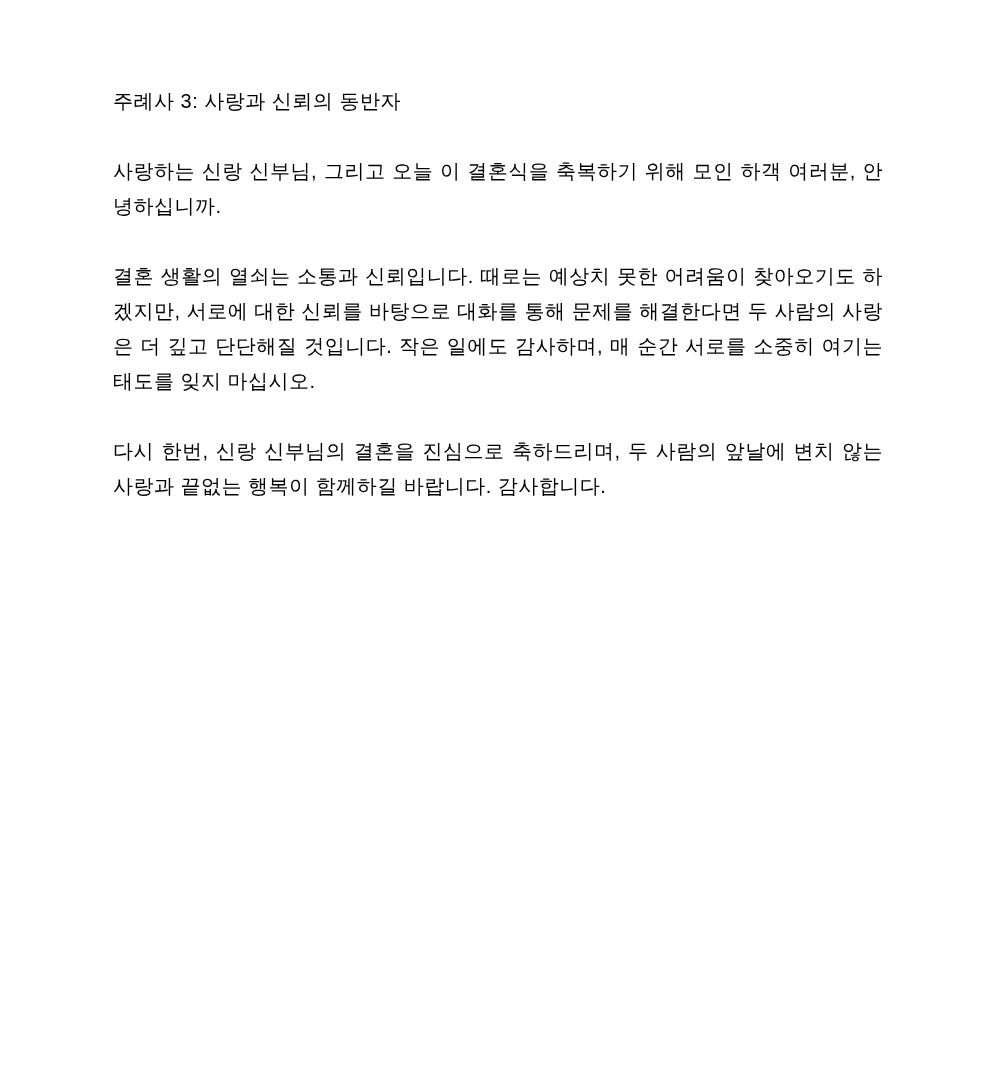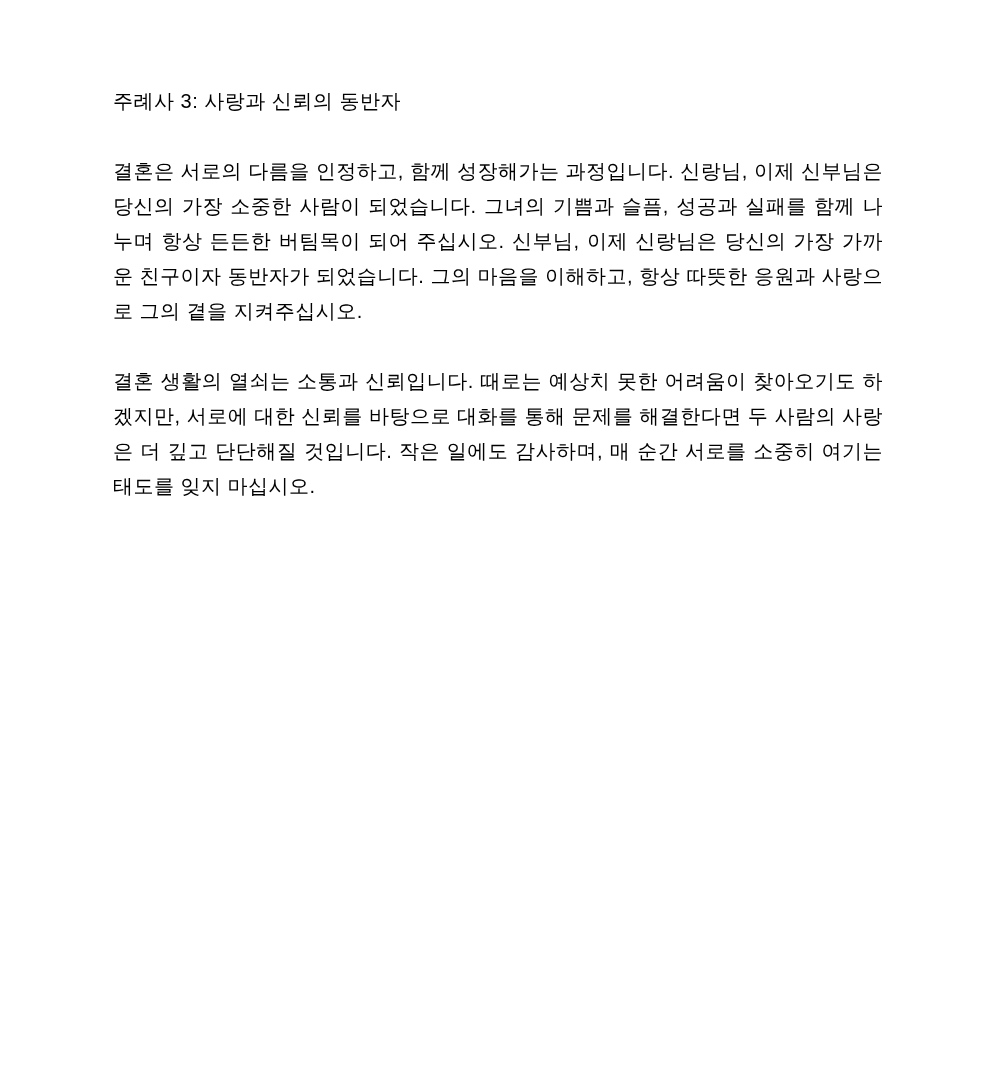--- a/index.html
+++ b/index.html
@@ -33,20 +33,21 @@
     text-align: justify;
     word-break: normal;
   }
 </style>
 </head>
 <body style="--page-bg: #ffffff; --text-color: #000000;">
 
 <div class="page">
   <p class="doc-title">주례사 3: 사랑과 신뢰의 동반자</p>
 
+  <p class="doc-paragraph">사랑하는 신랑 신부님, 그리고 오늘 이 결혼식을 축복하기 위해 모인 하객 여러분, 안녕하십니까.</p>
 
 
-  <p class="doc-paragraph">결혼은 서로의 다름을 인정하고, 함께 성장해가는 과정입니다. 신랑님, 이제 신부님은 당신의 가장 소중한 사람이 되었습니다. 그녀의 기쁨과 슬픔, 성공과 실패를 함께 나누며 항상 든든한 버팀목이 되어 주십시오. 신부님, 이제 신랑님은 당신의 가장 가까운 친구이자 동반자가 되었습니다. 그의 마음을 이해하고, 항상 따뜻한 응원과 사랑으로 그의 곁을 지켜주십시오.</p>
 
   <p class="doc-paragraph">결혼 생활의 열쇠는 소통과 신뢰입니다. 때로는 예상치 못한 어려움이 찾아오기도 하겠지만, 서로에 대한 신뢰를 바탕으로 대화를 통해 문제를 해결한다면 두 사람의 사랑은 더 깊고 단단해질 것입니다. 작은 일에도 감사하며, 매 순간 서로를 소중히 여기는 태도를 잊지 마십시오.</p>
 
 
+  <p class="doc-paragraph">다시 한번, 신랑 신부님의 결혼을 진심으로 축하드리며, 두 사람의 앞날에 변치 않는 사랑과 끝없는 행복이 함께하길 바랍니다. 감사합니다.</p>
 </div>
 
 </body></html>

